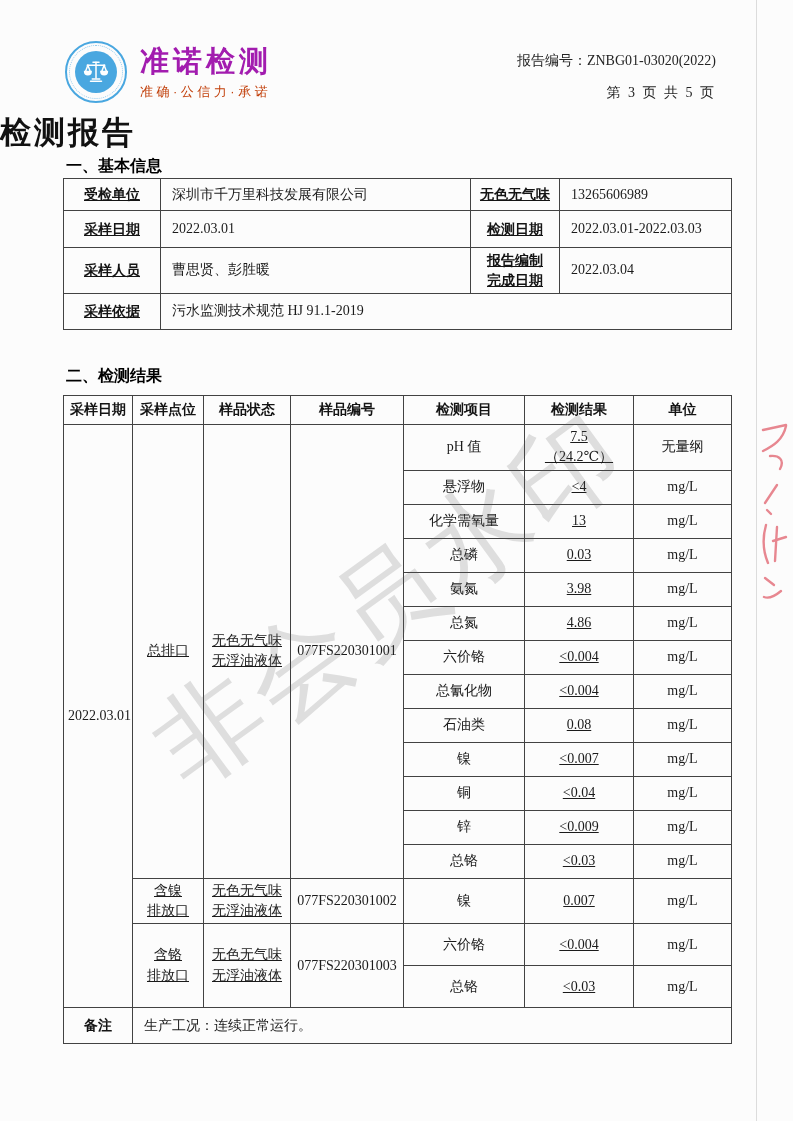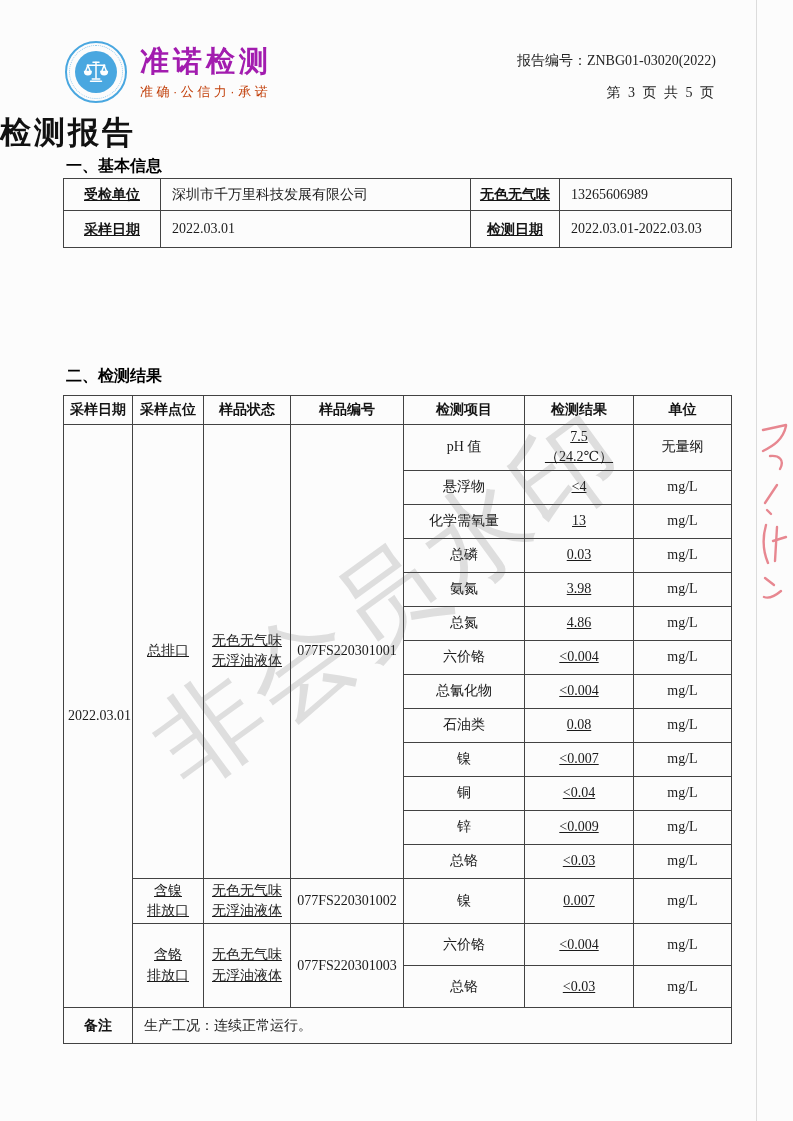--- a/index.html
+++ b/index.html
@@ -91,20 +91,31 @@
           <td class="val">深圳市千万里科技发展有限公司</td>
           <td class="lbl pre">无色无气味</td>
           <td class="val">13265606989</td>
         </tr>
         <tr class="br2">
           <td class="lbl pre">采样日期</td>
           <td class="val">2022.03.01</td>
           <td class="lbl pre">检测日期</td>
           <td class="val">2022.03.01-2022.03.03</td>
         </tr>
+        <tr class="br3">
+          <td class="lbl pre">采样人员</td>
+          <td class="val">曹思贤、彭胜暖</td>
+          <td class="lbl pre">报告编制
+完成日期</td>
+          <td class="val">2022.03.04</td>
+        </tr>
+        <tr class="br4">
+          <td class="lbl pre">采样依据</td>
+          <td class="val" colspan="3">污水监测技术规范 HJ 91.1-2019</td>
+        </tr>
       </tbody>
   </table>
 
   <table class="results">
     <colgroup>
         <col style="width:69px">
         <col style="width:71px">
         <col style="width:87px">
         <col style="width:113px">
         <col style="width:121px">

